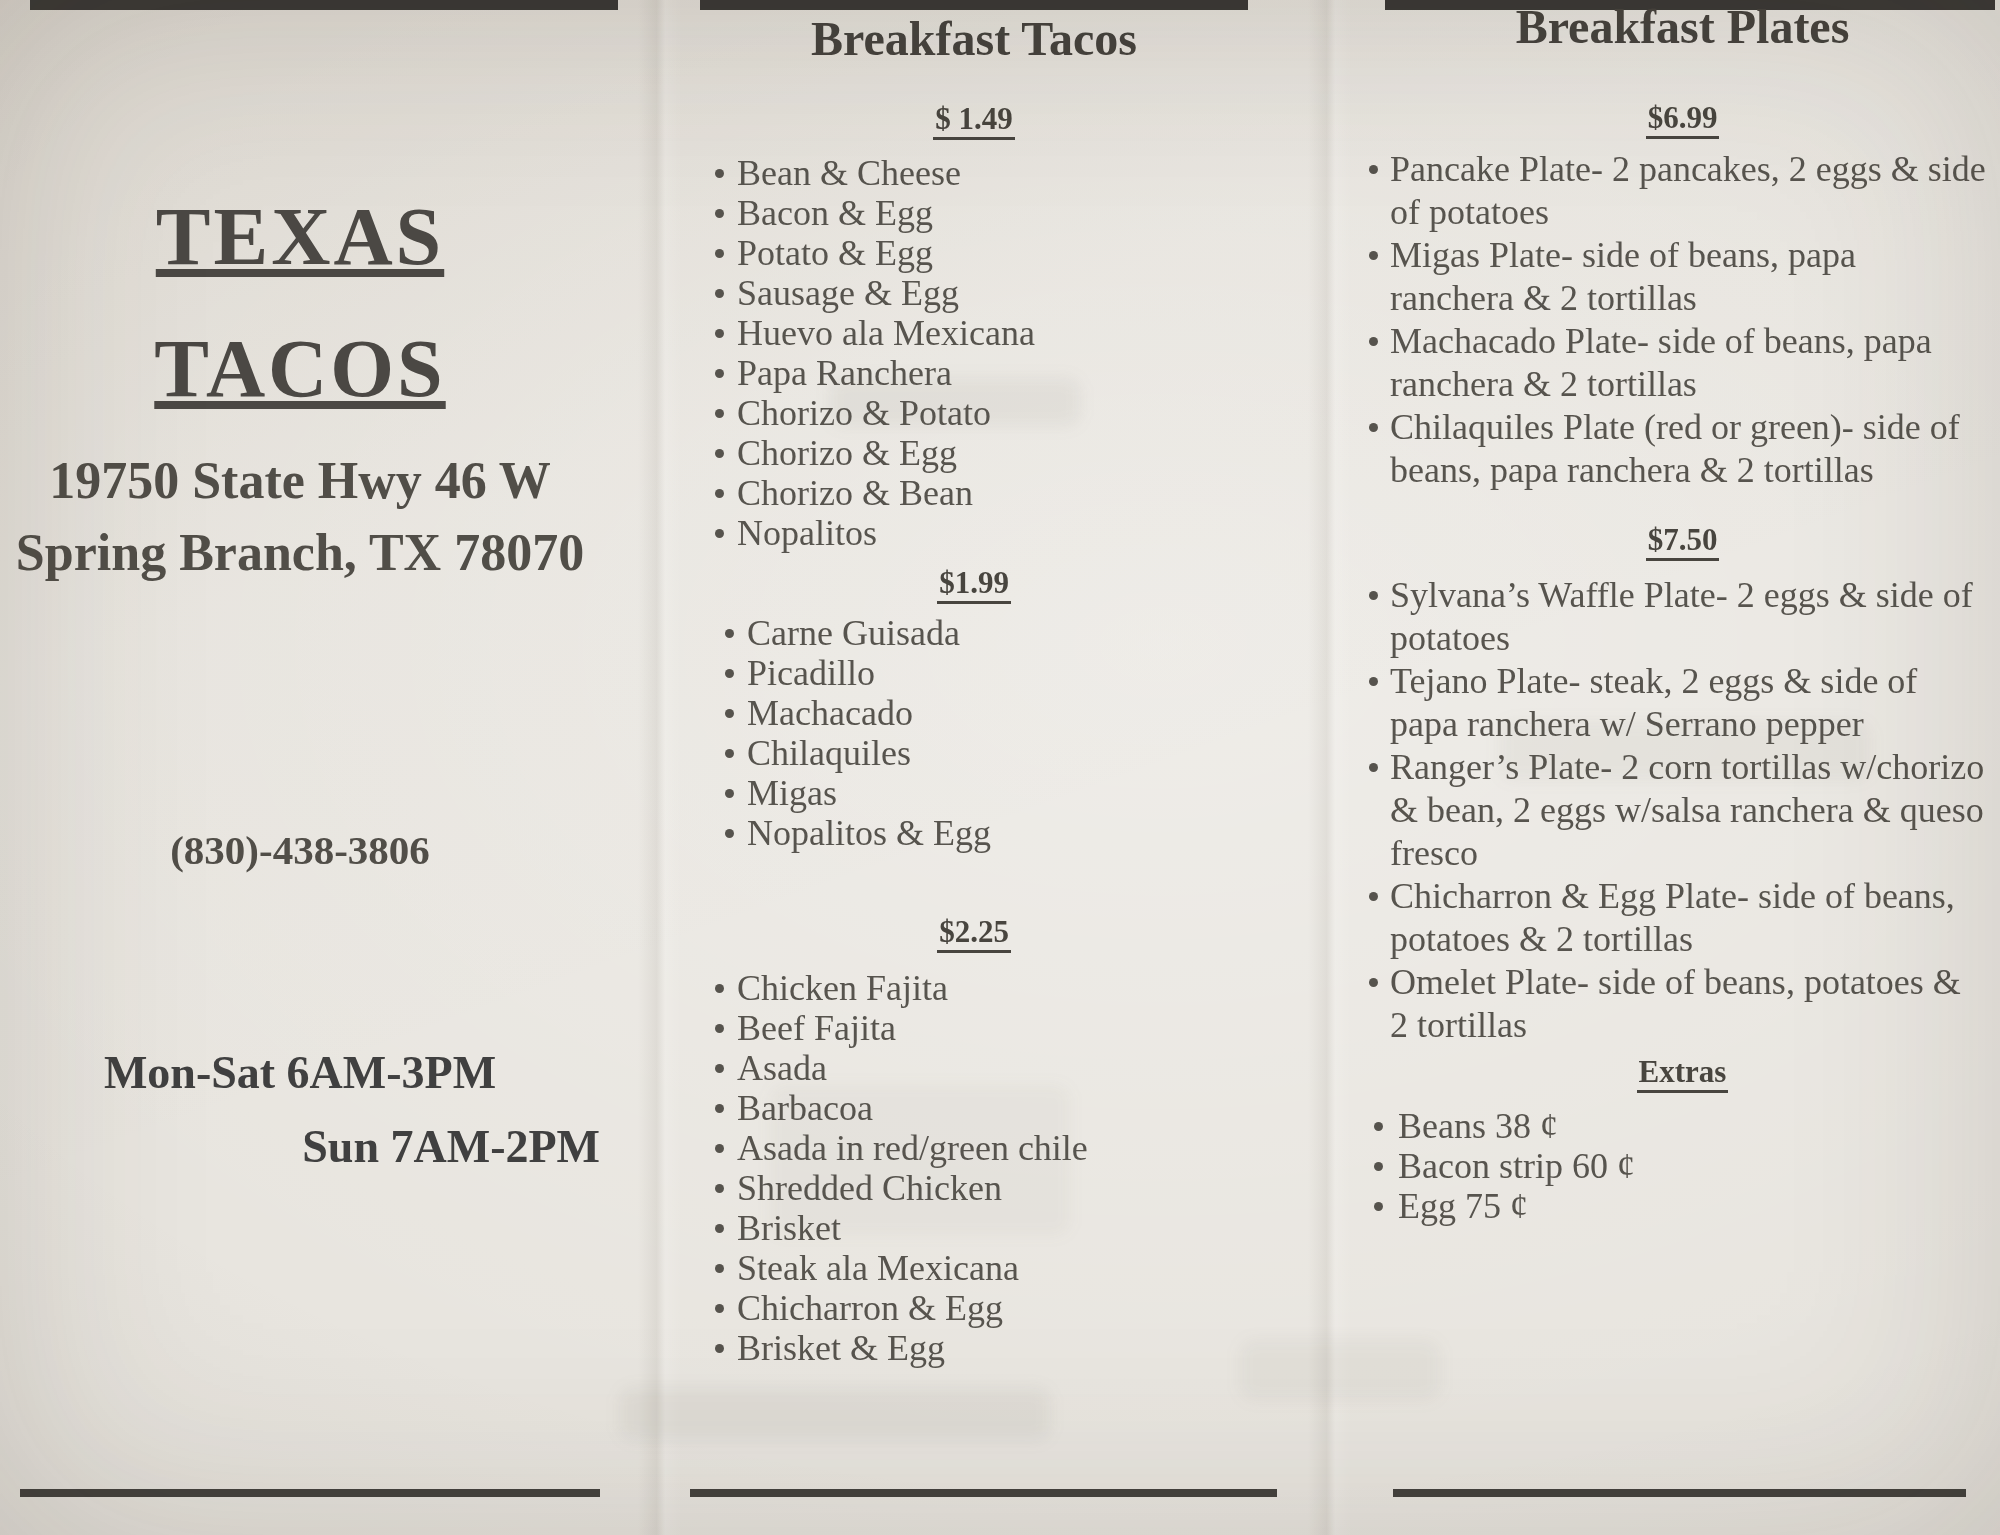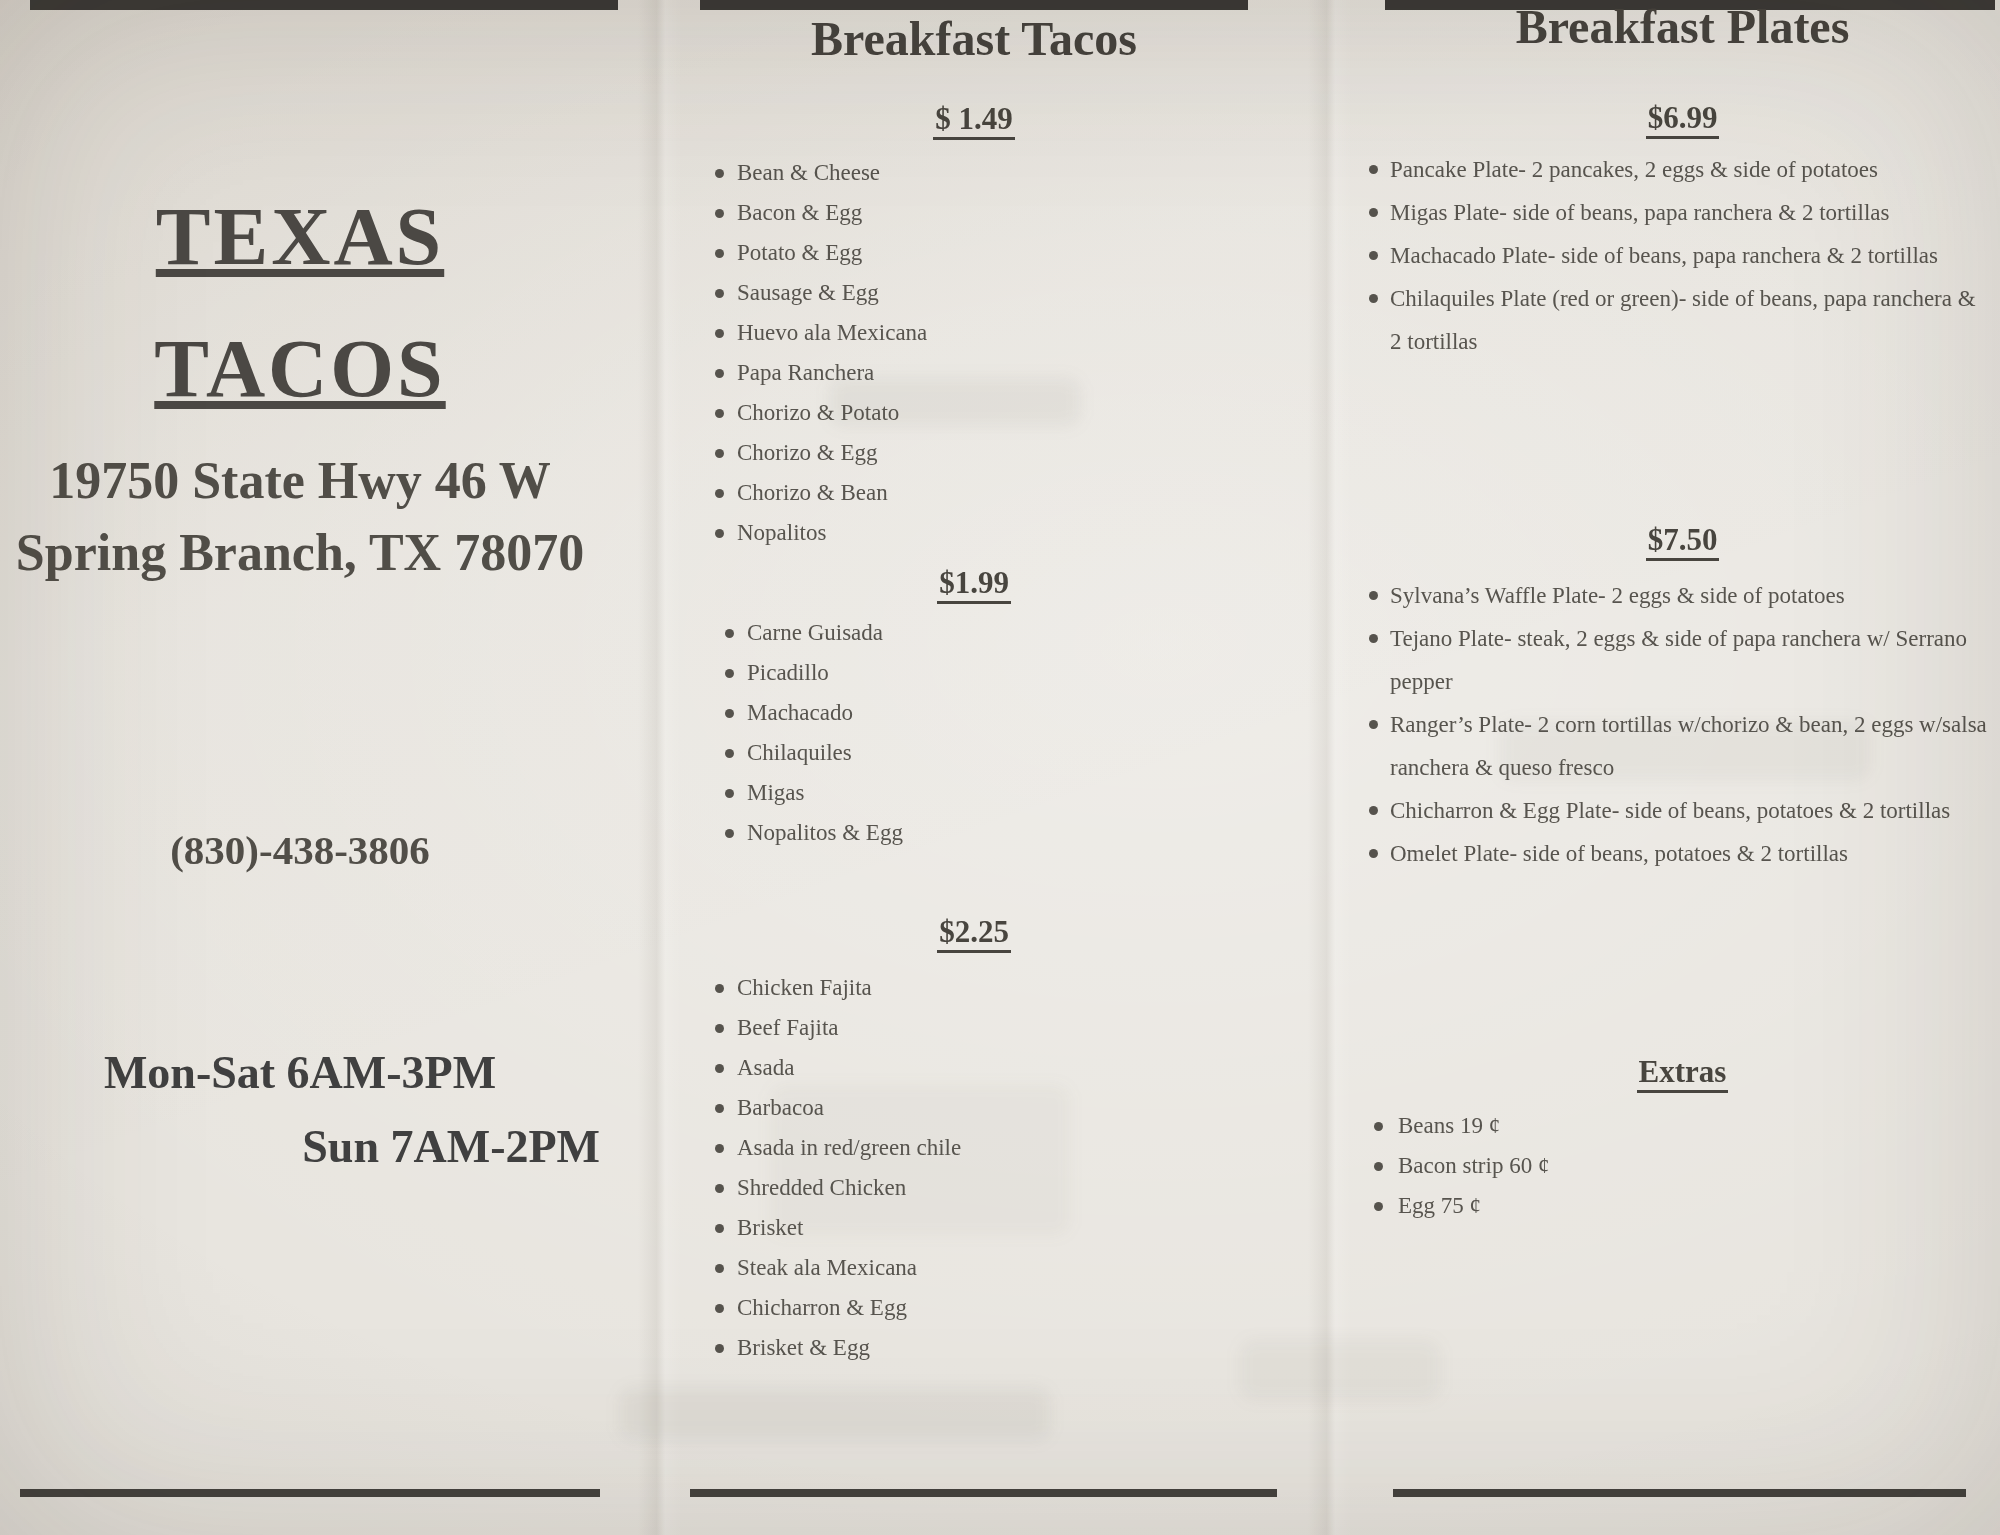--- a/index.html
+++ b/index.html
@@ -85,21 +85,21 @@
     padding: 0 2px 3px 2px;
   }
 
   
   ul.menu-list {
     position: absolute; margin: 0; padding: 0; list-style: none;
     text-align: left;
   }
   ul.menu-list li {
     position: relative; margin: 0;
-    font-size: 23px; color: #57544e;
+    font-size: 36px; color: #57544e;
   }
   ul.menu-list li::before {
     content: ""; position: absolute; left: 2px;
     width: 9px; height: 9px; border-radius: 50%;
     background: #56534d;
   }
 
   
   ul.taco-list { left: 13px; width: 520px; }
   ul.taco-list li { line-height: 40px; padding-left: 24px; }
@@ -220,17 +220,17 @@
       <li class="menu-item">Ranger’s Plate- 2 corn tortillas w/chorizo &amp; bean, 2 eggs w/salsa ranchera &amp; queso fresco</li>
       <li class="menu-item">Chicharron &amp; Egg Plate- side of beans, potatoes &amp; 2 tortillas</li>
       <li class="menu-item">Omelet Plate- side of beans, potatoes &amp; 2 tortillas</li>
     </ul>
 
   <div class="price-header" style="top:1056px;">
     <span class="u">Extras</span>
   </div>
   <ul class="menu-list extras-list" style="top:1106px;">
 
-  <li class="menu-item">Beans 19 ¢</li>
+  <li class="menu-item">Beans 38 ¢</li>
       <li class="menu-item">Bacon strip 60 ¢</li>
       <li class="menu-item">Egg 75 ¢</li>
     </ul>
 </div>
 
 </body></html>

